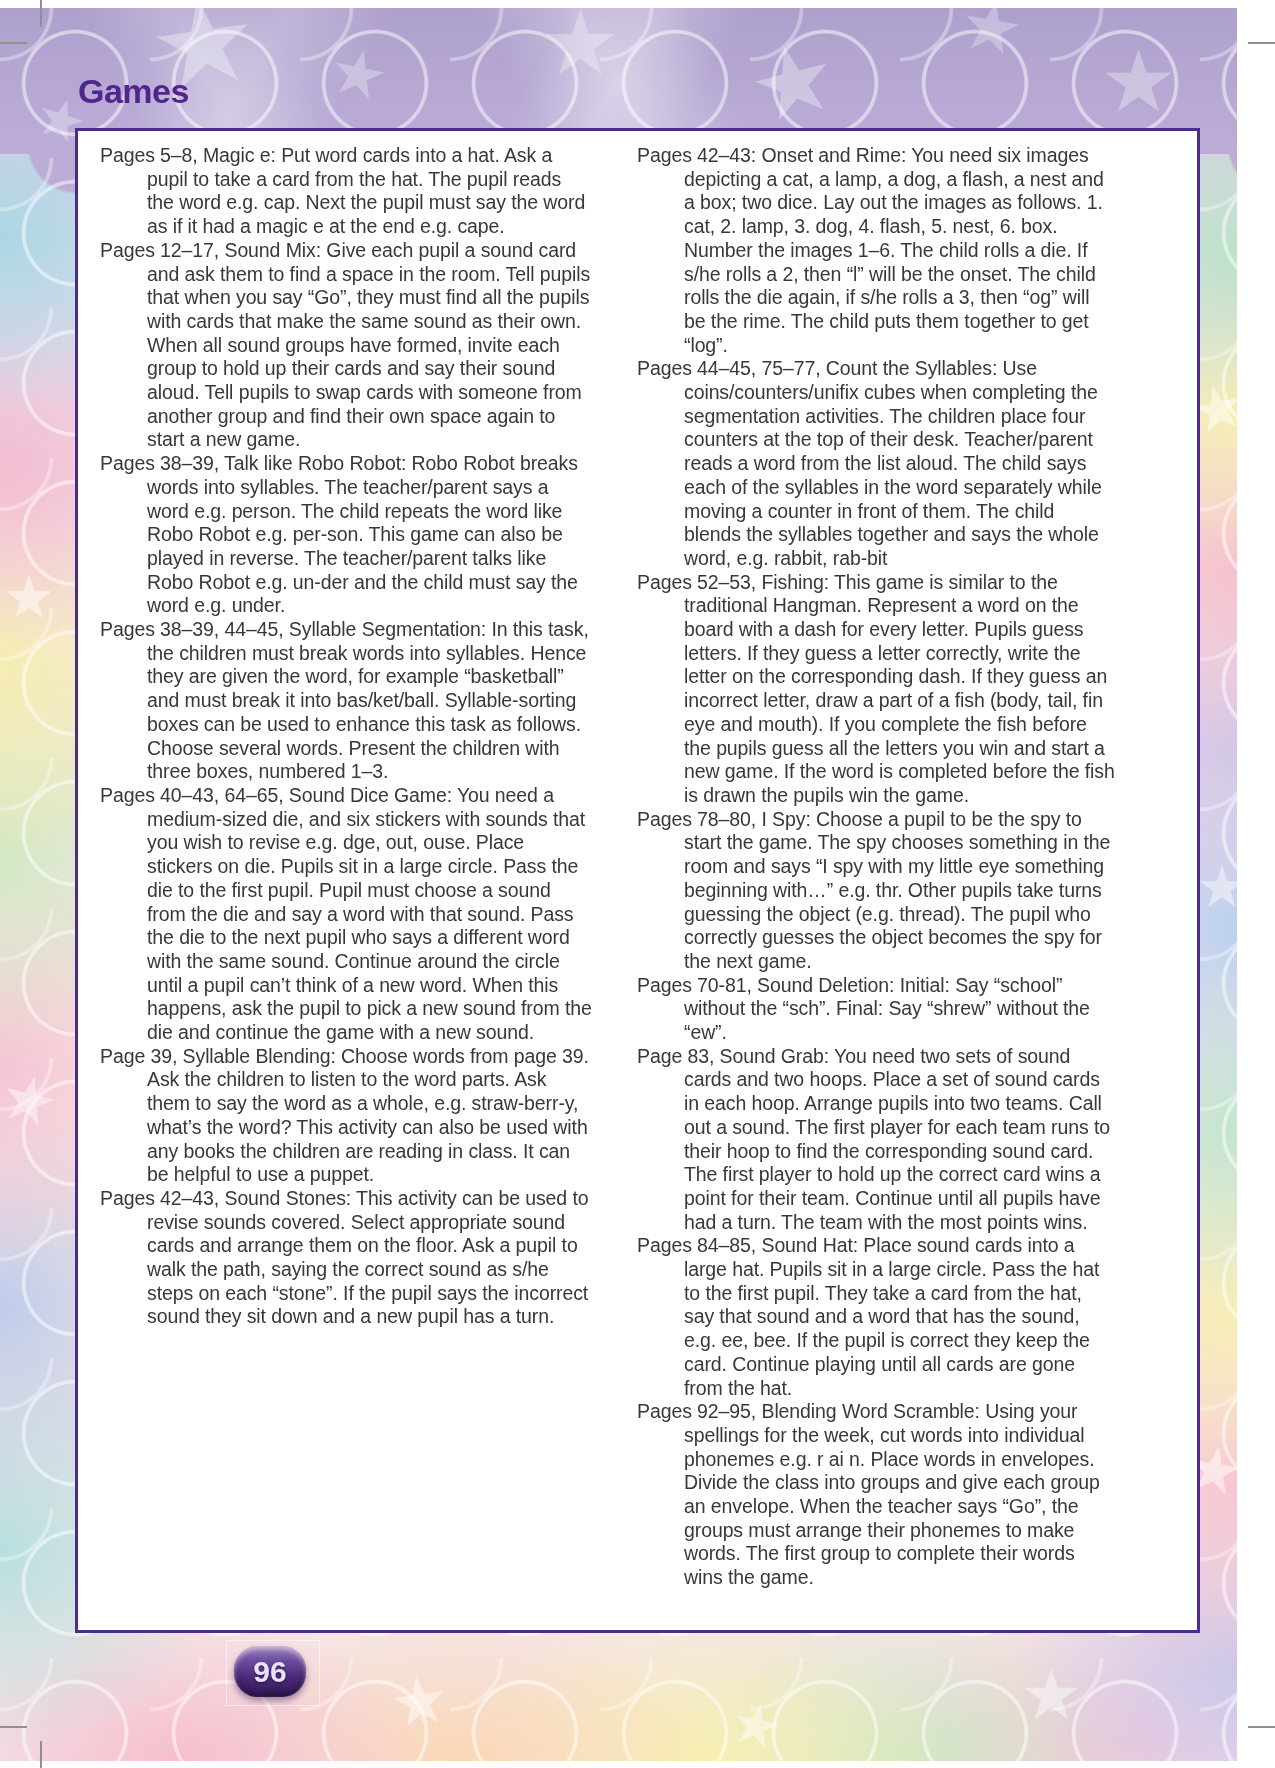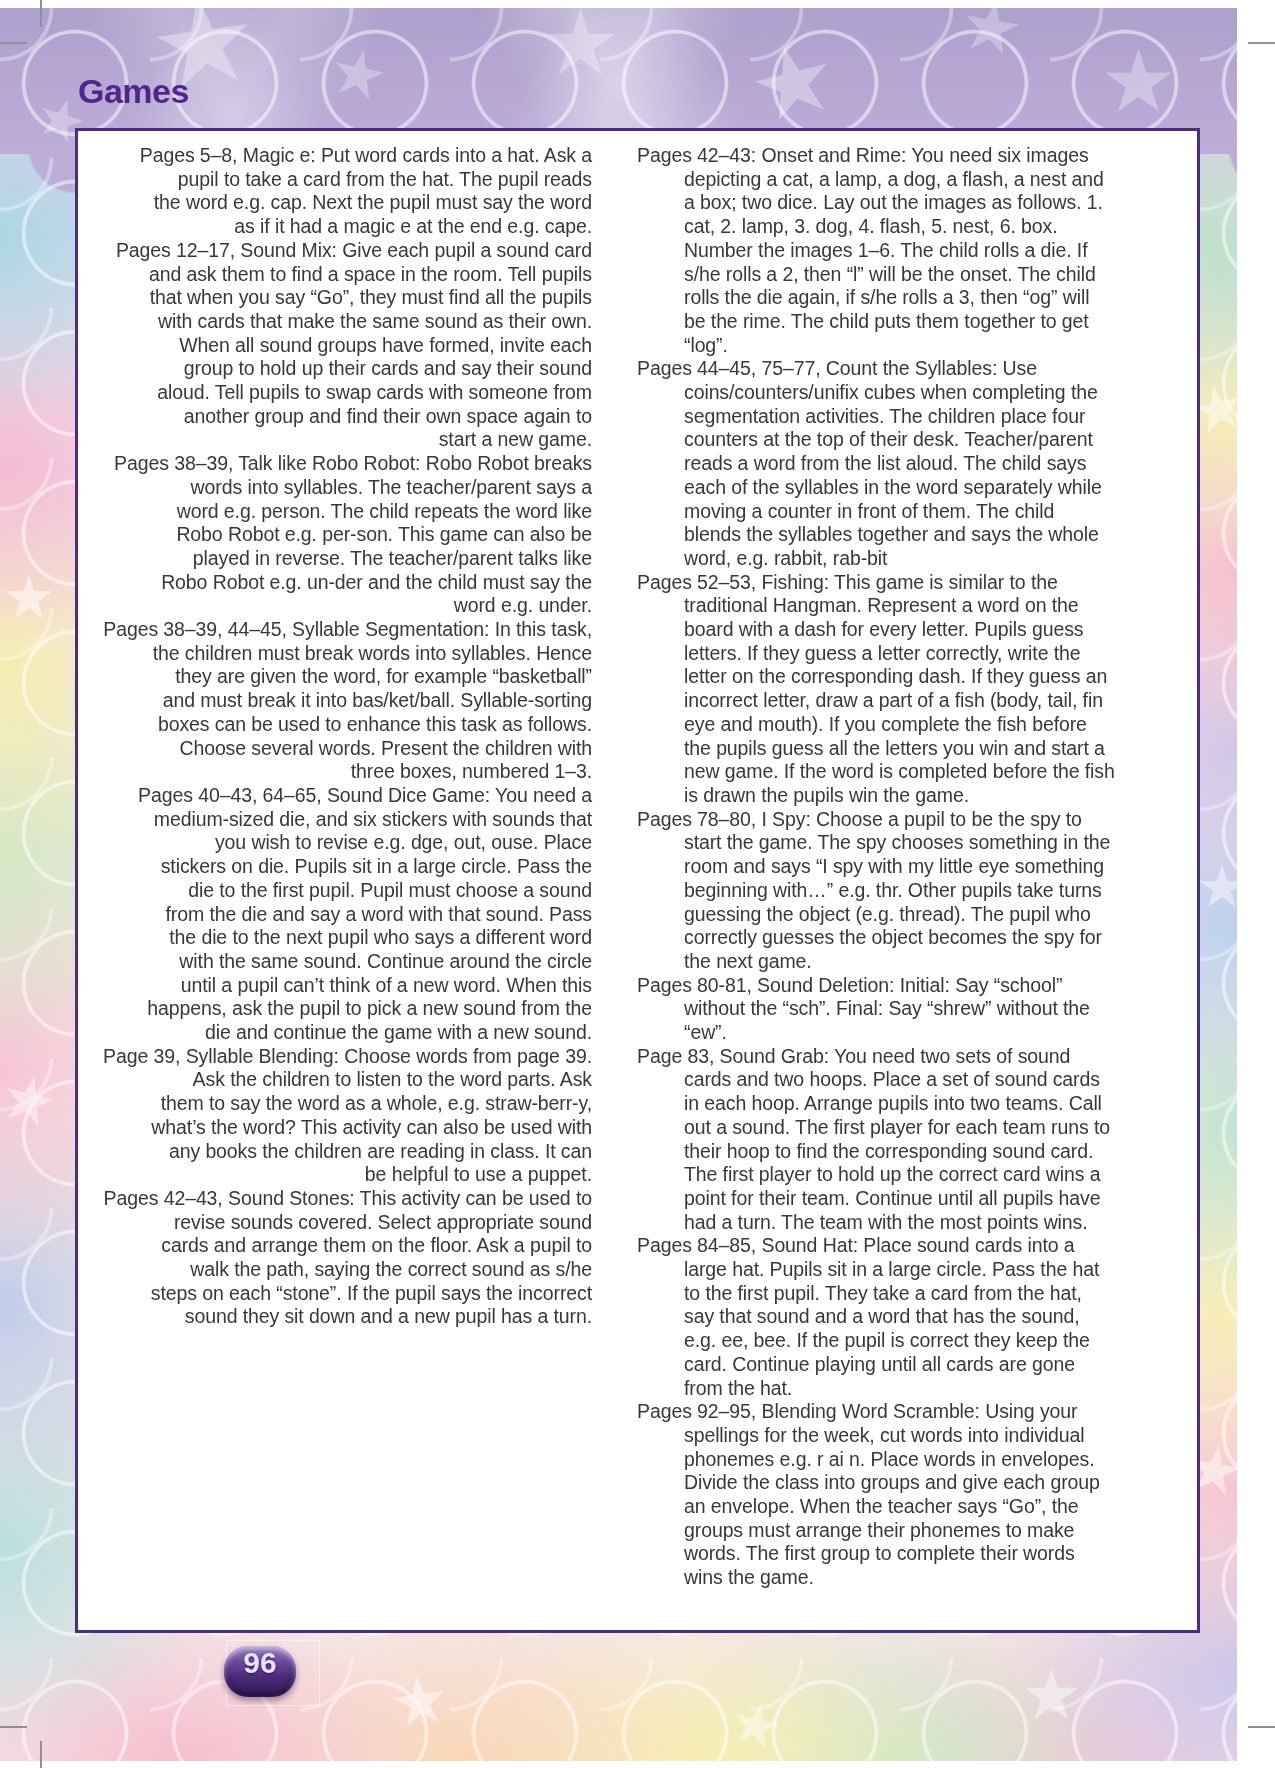--- a/index.html
+++ b/index.html
@@ -81,33 +81,33 @@
 
   
   .title{position:absolute;left:78px;top:72px;margin:0;
     font-size:34px;font-weight:700;letter-spacing:-.5px;color:#50268c;text-align:right;}
 
   
   .content-box{position:absolute;left:75px;top:128px;width:1125px;height:1505px;
     box-sizing:border-box;background:#ffffff;border:3px solid #4b2d87;
     padding:13px 18px 10px 22px;overflow:hidden;display:flex;}
   .col{color:#38383a;font-size:19.5px;line-height:23.7px;letter-spacing:-.1px;}
-  .col-left{width:492px;text-align:right;}
+  .col-left{width:492px;}
   .col-gap{width:45px;flex:none;}
   .col-right{width:478px;}
   .entry{margin:0;padding-left:47px;text-indent:-47px;}
 
   
   .badge-frame{position:absolute;left:226px;top:1640px;width:92px;height:64px;
     border:1px solid rgba(255,255,255,.55);}
-  .badge{position:absolute;left:224px;top:1646px;width:72px;height:51px;
+  .badge{position:absolute;left:234px;top:1646px;width:72px;height:51px;
     border-radius:24px;
     background:linear-gradient(180deg,#9a82bf 0%, #6b4a9e 30%, #4a2a77 62%, #331b58 100%);
     box-shadow:0 4px 6px rgba(60,40,90,.45), inset 0 3px 5px rgba(255,255,255,.55), inset 0 -4px 6px rgba(20,5,50,.55);
-    display:flex;align-items:flex-start;justify-content:center;}
+    display:flex;align-items:center;justify-content:center;}
   .badge span{font-size:30px;font-weight:700;color:#e9e2f5;
     text-shadow:0 1px 2px rgba(30,10,60,.8);}
 </style>
 </head>
 <body>
 
 <div class="page">
 
   <div class="artwork">
     <div class="band"></div>
@@ -149,21 +149,21 @@
       <p class="entry">Pages 40–43, 64–65, Sound Dice Game: You need a medium-sized die, and six stickers with sounds that you wish to revise e.g. dge, out, ouse. Place stickers on die. Pupils sit in a large circle. Pass the die to the first pupil. Pupil must choose a sound from the die and say a word with that sound. Pass the die to the next pupil who says a different word with the same sound. Continue around the circle until a pupil can’t think of a new word. When this happens, ask the pupil to pick a new sound from the die and continue the game with a new sound.</p>
       <p class="entry">Page 39, Syllable Blending: Choose words from page 39. Ask the children to listen to the word parts. Ask them to say the word as a whole, e.g. straw-berr-y, what’s the word? This activity can also be used with any books the children are reading in class. It can be helpful to use a puppet.</p>
       <p class="entry">Pages 42–43, Sound Stones: This activity can be used to revise sounds covered. Select appropriate sound cards and arrange them on the floor. Ask a pupil to walk the path, saying the correct sound as s/he steps on each “stone”. If the pupil says the incorrect sound they sit down and a new pupil has a turn.</p>
     </div>
     <div class="col-gap"></div>
     <div class="col col-right">
       <p class="entry">Pages 42–43: Onset and Rime: You need six images depicting a cat, a lamp, a dog, a flash, a nest and a box; two dice. Lay out the images as follows. 1. cat, 2. lamp, 3. dog, 4. flash, 5. nest, 6. box. Number the images 1–6. The child rolls a die. If s/he rolls a 2, then “l” will be the onset. The child rolls the die again, if s/he rolls a 3, then “og” will be the rime. The child puts them together to get “log”.</p>
       <p class="entry">Pages 44–45, 75–77, Count the Syllables: Use coins/counters/unifix cubes when completing the segmentation activities. The children place four counters at the top of their desk. Teacher/parent reads a word from the list aloud. The child says each of the syllables in the word separately while moving a counter in front of them. The child blends the syllables together and says the whole word, e.g. rabbit, rab-bit</p>
       <p class="entry">Pages 52–53, Fishing: This game is similar to the traditional Hangman. Represent a word on the board with a dash for every letter. Pupils guess letters. If they guess a letter correctly, write the letter on the corresponding dash. If they guess an incorrect letter, draw a part of a fish (body, tail, fin eye and mouth). If you complete the fish before the pupils guess all the letters you win and start a new game. If the word is completed before the fish is drawn the pupils win the game.</p>
       <p class="entry">Pages 78–80, I Spy: Choose a pupil to be the spy to start the game. The spy chooses something in the room and says “I spy with my little eye something beginning with…” e.g. thr. Other pupils take turns guessing the object (e.g. thread). The pupil who correctly guesses the object becomes the spy for the next game.</p>
-      <p class="entry">Pages 80-81, Sound Deletion: Initial: Say “school” without the “sch”. Final: Say “shrew” without the “ew”.</p>
+      <p class="entry">Pages 70-81, Sound Deletion: Initial: Say “school” without the “sch”. Final: Say “shrew” without the “ew”.</p>
       <p class="entry">Page 83, Sound Grab: You need two sets of sound cards and two hoops. Place a set of sound cards in each hoop. Arrange pupils into two teams. Call out a sound. The first player for each team runs to their hoop to find the corresponding sound card. The first player to hold up the correct card wins a point for their team. Continue until all pupils have had a turn. The team with the most points wins.</p>
       <p class="entry">Pages 84–85, Sound Hat: Place sound cards into a large hat. Pupils sit in a large circle. Pass the hat to the first pupil. They take a card from the hat, say that sound and a word that has the sound, e.g. ee, bee. If the pupil is correct they keep the card. Continue playing until all cards are gone from the hat.</p>
       <p class="entry">Pages 92–95, Blending Word Scramble: Using your spellings for the week, cut words into individual phonemes e.g. r ai n. Place words in envelopes. Divide the class into groups and give each group an envelope. When the teacher says “Go”, the groups must arrange their phonemes to make words. The first group to complete their words wins the game.</p>
     </div>
   </div>
 
   <div class="badge-frame"></div>
   <div class="badge">
     <span>96</span>
   </div>

